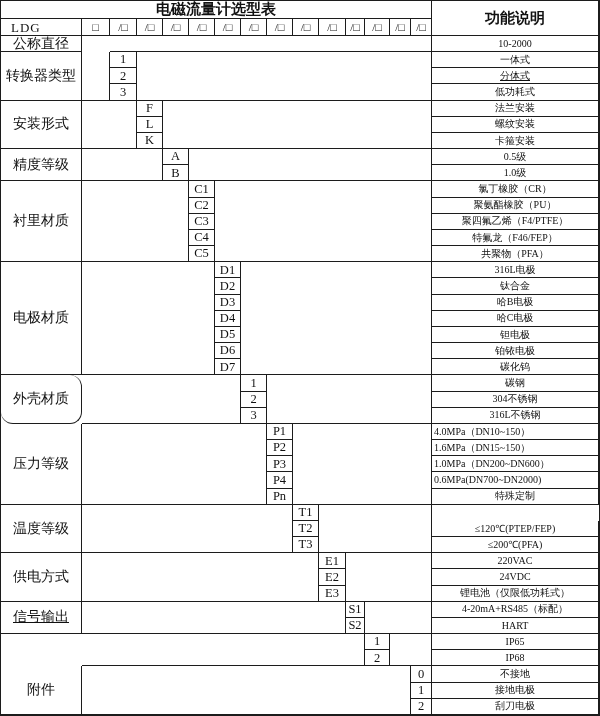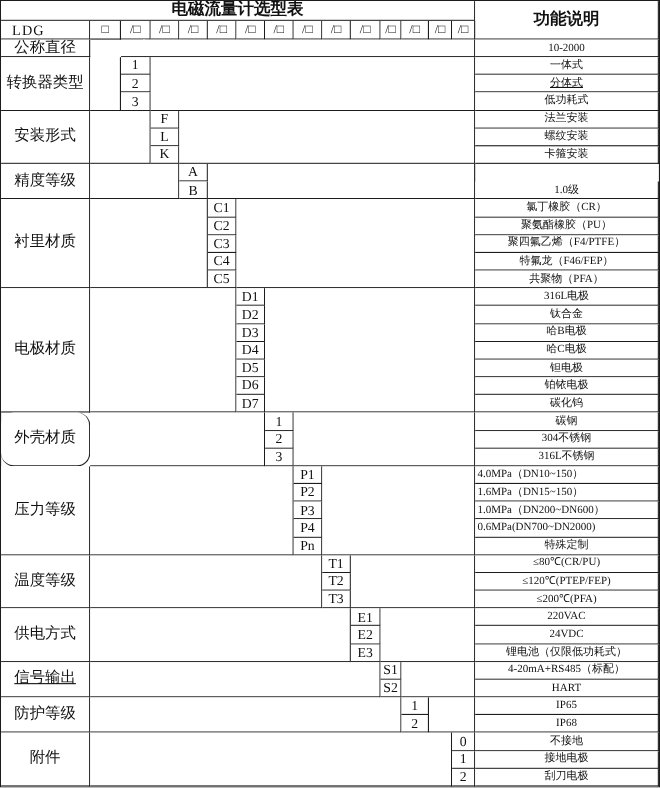--- a/index.html
+++ b/index.html
@@ -74,20 +74,21 @@
       <div class="cell code" style="grid-area: 9 / 4 / 10 / 5;">K</div>
       <div class="cell" style="grid-area: 7 / 5 / 10 / 16;"></div>
       <div class="cell desc" style="grid-area: 7 / 16 / 8 / 17;">法兰安装</div>
       <div class="cell desc" style="grid-area: 9 / 16 / 10 / 17;">卡箍安装</div>
       <div class="cell desc" style="grid-area: 8 / 16 / 9 / 17;">螺纹安装</div>
       <div class="cell glabel" style="grid-area: 10 / 1 / 12 / 2;">精度等级</div>
       <div class="cell" style="grid-area: 10 / 2 / 12 / 5;"></div>
       <div class="cell code" style="grid-area: 10 / 5 / 11 / 6;">A</div>
       <div class="cell code" style="grid-area: 11 / 5 / 12 / 6;">B</div>
       <div class="cell" style="grid-area: 10 / 6 / 12 / 16;"></div>
+      <div class="cell desc" style="grid-area: 10 / 16 / 11 / 17;">0.5级</div>
       <div class="cell desc" style="grid-area: 11 / 16 / 12 / 17;">1.0级</div>
       <div class="cell glabel" style="grid-area: 12 / 1 / 17 / 2;">衬里材质</div>
       <div class="cell" style="grid-area: 12 / 2 / 17 / 6;"></div>
       <div class="cell code" style="grid-area: 12 / 6 / 13 / 7;">C1</div>
       <div class="cell code" style="grid-area: 13 / 6 / 14 / 7;">C2</div>
       <div class="cell code" style="grid-area: 14 / 6 / 15 / 7;">C3</div>
       <div class="cell code" style="grid-area: 15 / 6 / 16 / 7;">C4</div>
       <div class="cell code" style="grid-area: 16 / 6 / 17 / 7;">C5</div>
       <div class="cell" style="grid-area: 12 / 7 / 17 / 16;"></div>
       <div class="cell desc" style="grid-area: 12 / 16 / 13 / 17;">氯丁橡胶（CR）</div>
@@ -133,40 +134,38 @@
       <div class="cell desc left" style="grid-area: 28 / 16 / 29 / 17;">1.6MPa（DN15~150）</div>
       <div class="cell desc left" style="grid-area: 29 / 16 / 30 / 17;">1.0MPa（DN200~DN600）</div>
       <div class="cell desc left" style="grid-area: 30 / 16 / 31 / 17;">0.6MPa(DN700~DN2000)</div>
       <div class="cell glabel" style="grid-area: 32 / 1 / 35 / 2;">温度等级</div>
       <div class="cell desc" style="grid-area: 31 / 16 / 32 / 17;">特殊定制</div>
       <div class="cell" style="grid-area: 32 / 2 / 35 / 10;"></div>
       <div class="cell code" style="grid-area: 32 / 10 / 33 / 11;">T1</div>
       <div class="cell code" style="grid-area: 33 / 10 / 34 / 11;">T2</div>
       <div class="cell code" style="grid-area: 34 / 10 / 35 / 11;">T3</div>
       <div class="cell" style="grid-area: 32 / 11 / 35 / 16;"></div>
-      <div class="cell desc" style="grid-area: 32 / 16 / 33 / 17;">≤80℃(CR/PU)</div>
       <div class="cell desc" style="grid-area: 33 / 16 / 34 / 17;">≤120℃(PTEP/FEP)</div>
       <div class="cell desc" style="grid-area: 34 / 16 / 35 / 17;">≤200℃(PFA)</div>
       <div class="cell glabel" style="grid-area: 35 / 1 / 38 / 2;">供电方式</div>
       <div class="cell" style="grid-area: 35 / 2 / 38 / 11;"></div>
       <div class="cell code" style="grid-area: 35 / 11 / 36 / 12; text-align: center;">E1</div>
       <div class="cell code" style="grid-area: 36 / 11 / 37 / 12;">E2</div>
       <div class="cell code" style="grid-area: 37 / 11 / 38 / 12;">E3</div>
       <div class="cell" style="grid-area: 35 / 12 / 38 / 16;"></div>
       <div class="cell desc" style="grid-area: 35 / 16 / 36 / 17;">220VAC</div>
       <div class="cell desc" style="grid-area: 36 / 16 / 37 / 17;">24VDC</div>
       <div class="cell desc" style="grid-area: 37 / 16 / 38 / 17;">锂电池（仅限低功耗式）</div>
       <div class="cell glabel" style="grid-area: 38 / 1 / 40 / 2; text-decoration: underline;">信号输出</div>
       <div class="cell" style="grid-area: 38 / 2 / 40 / 12;"></div>
       <div class="cell code" style="grid-area: 38 / 12 / 39 / 13;">S1</div>
       <div class="cell code" style="grid-area: 39 / 12 / 40 / 13;">S2</div>
       <div class="cell" style="grid-area: 38 / 13 / 40 / 16;"></div>
       <div class="cell desc" style="grid-area: 38 / 16 / 39 / 17;">4-20mA+RS485（标配）</div>
       <div class="cell desc" style="grid-area: 39 / 16 / 40 / 17;">HART</div>
-      <div class="cell glabel" style="grid-area: 40 / 1 / 42 / 2;">防护等级</div>
       <div class="cell" style="grid-area: 40 / 2 / 42 / 13;"></div>
       <div class="cell code" style="grid-area: 40 / 13 / 41 / 14;">1</div>
       <div class="cell code" style="grid-area: 41 / 13 / 42 / 14;">2</div>
       <div class="cell" style="grid-area: 40 / 14 / 42 / 16;"></div>
       <div class="cell desc" style="grid-area: 40 / 16 / 41 / 17;">IP65</div>
       <div class="cell desc" style="grid-area: 41 / 16 / 42 / 17;">IP68</div>
       <div class="cell glabel" style="grid-area: 42 / 1 / 45 / 2;">附件</div>
       <div class="cell" style="grid-area: 42 / 2 / 45 / 15;"></div>
       <div class="cell code" style="grid-area: 42 / 15 / 43 / 16;">0</div>
       <div class="cell code" style="grid-area: 43 / 15 / 44 / 16;">1</div>

